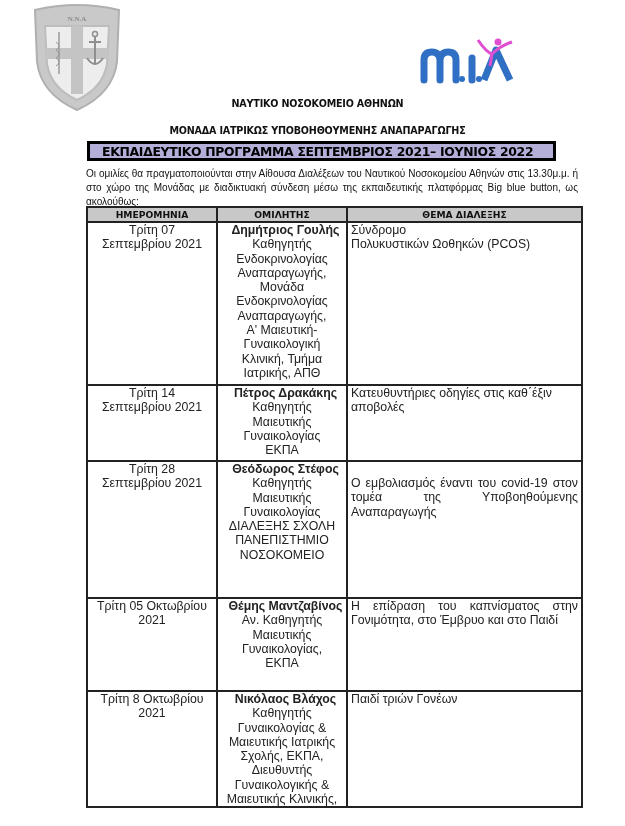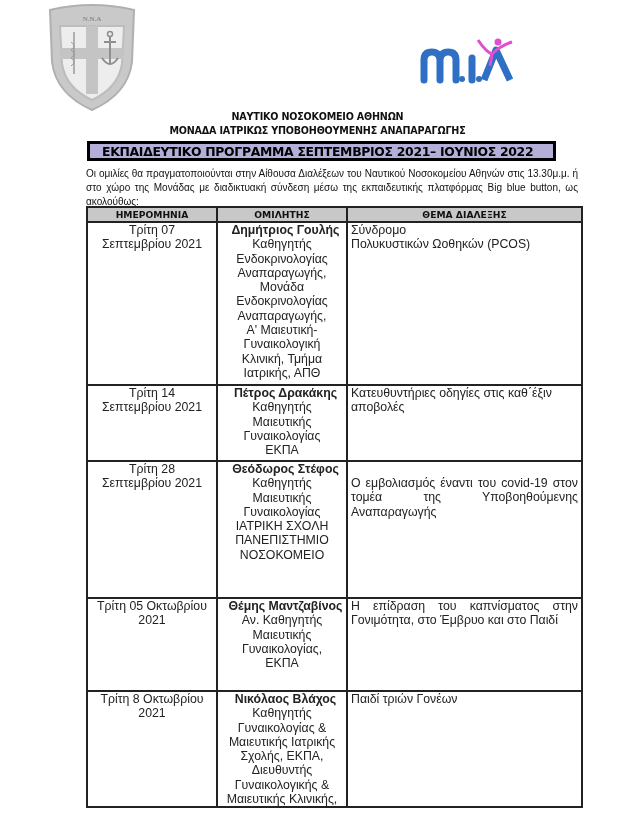--- a/index.html
+++ b/index.html
@@ -1,22 +1,22 @@
 <!DOCTYPE html>
 <html><head>
   <meta charset="utf-8">
   <style>
     html, body { margin: 0; padding: 0; background: #ffffff; }
     body { width: 625px; height: 826px; position: relative; overflow: hidden;
            font-family: "Liberation Sans", sans-serif; color: #111; }
-    .logo-left { position: absolute; left: 44px; top: 2px; width: 96px; height: 110px; }
+    .logo-left { position: absolute; left: 29px; top: 2px; width: 96px; height: 110px; }
     .logo-right { position: absolute; left: 420px; top: 36px; width: 100px; height: 52px; }
     .org { position: absolute; left: 0; width: 625px; text-align: center;
            font-family: "DejaVu Sans", sans-serif; font-weight: bold; font-size: 9.6px; letter-spacing: -0.2px; }
-    .org1 { top: 111px; left: 95px; width: 445px; }
+    .org1 { top: 98px; left: 95px; width: 445px; }
     .org2 { top: 125px; left: 95px; width: 445px; }
     .banner { position: absolute; left: 87px; top: 141px; width: 469px; height: 20px;
               background: #b3afd8; border: 3px solid #000; box-sizing: border-box;
               display: flex; align-items: center; }
     .banner span { font-family: "DejaVu Sans", sans-serif; font-weight: bold; font-size: 12.4px;
                    color: #000000; margin-left: 12px; letter-spacing: -0.3px; }
     .intro { position: absolute; left: 86px; top: 167px; width: 492px; font-size: 10px;
              line-height: 14px; text-align: justify; text-align-last: left; }
     table { position: absolute; left: 86px; top: 206px; width: 497px; border-collapse: collapse; }
     th, td { border: 2px solid #222; vertical-align: top; font-size: 12.3px; line-height: 14.3px; padding: 0 3px; }
@@ -130,21 +130,21 @@
     <tr class="r3">
       <td class="c1">
         <span class="line">Τρίτη 28</span>
         <span class="line">Σεπτεμβρίου 2021</span>
       </td>
       <td class="c2">
         <span class="name">Θεόδωρος Στέφος</span>
         <span class="line">Καθηγητής</span>
         <span class="line">Μαιευτικής</span>
         <span class="line">Γυναικολογίας</span>
-        <span class="line">ΙΑΤΡΙΚΗ ΣΧΟΛΗ</span>
+        <span class="line">ΔΙΑΛΕΞΗΣ ΣΧΟΛΗ</span>
         <span class="line">ΠΑΝΕΠΙΣΤΗΜΙΟ</span>
         <span class="line">ΝΟΣΟΚΟΜΕΙΟ</span>
       </td>
       <td class="c3 just">
         <span class="pad-top"></span>
         <span>Ο εμβολιασμός έναντι του covid-19 στον τομέα της Υποβοηθούμενης Αναπαραγωγής</span>
       </td>
     </tr>
     <tr class="r4">
       <td class="c1">

